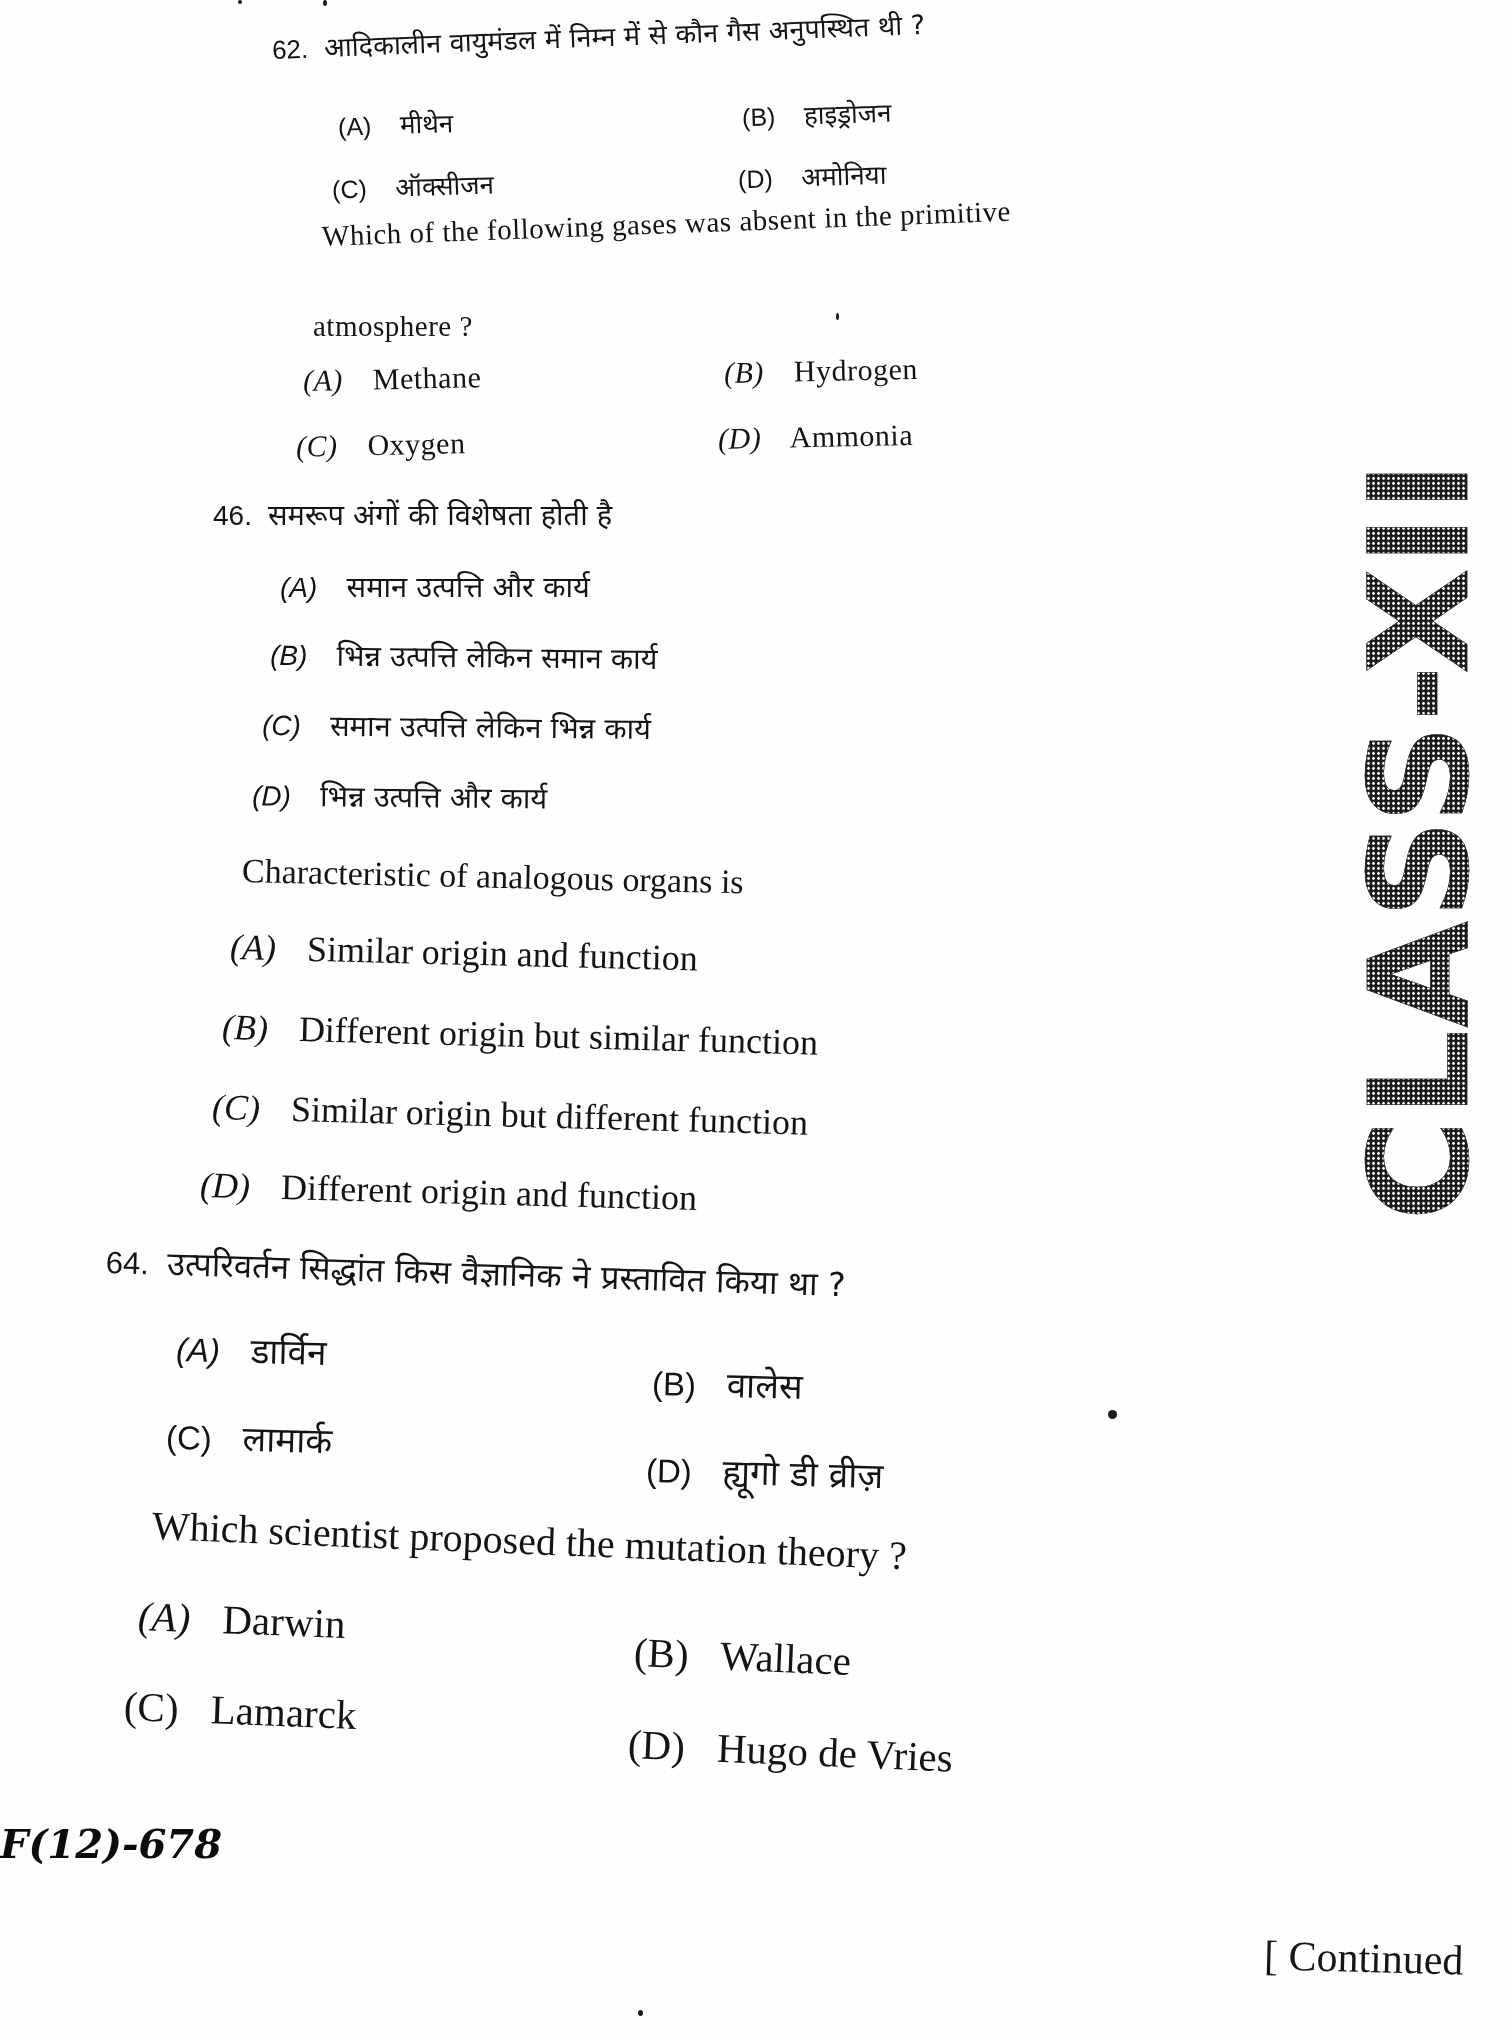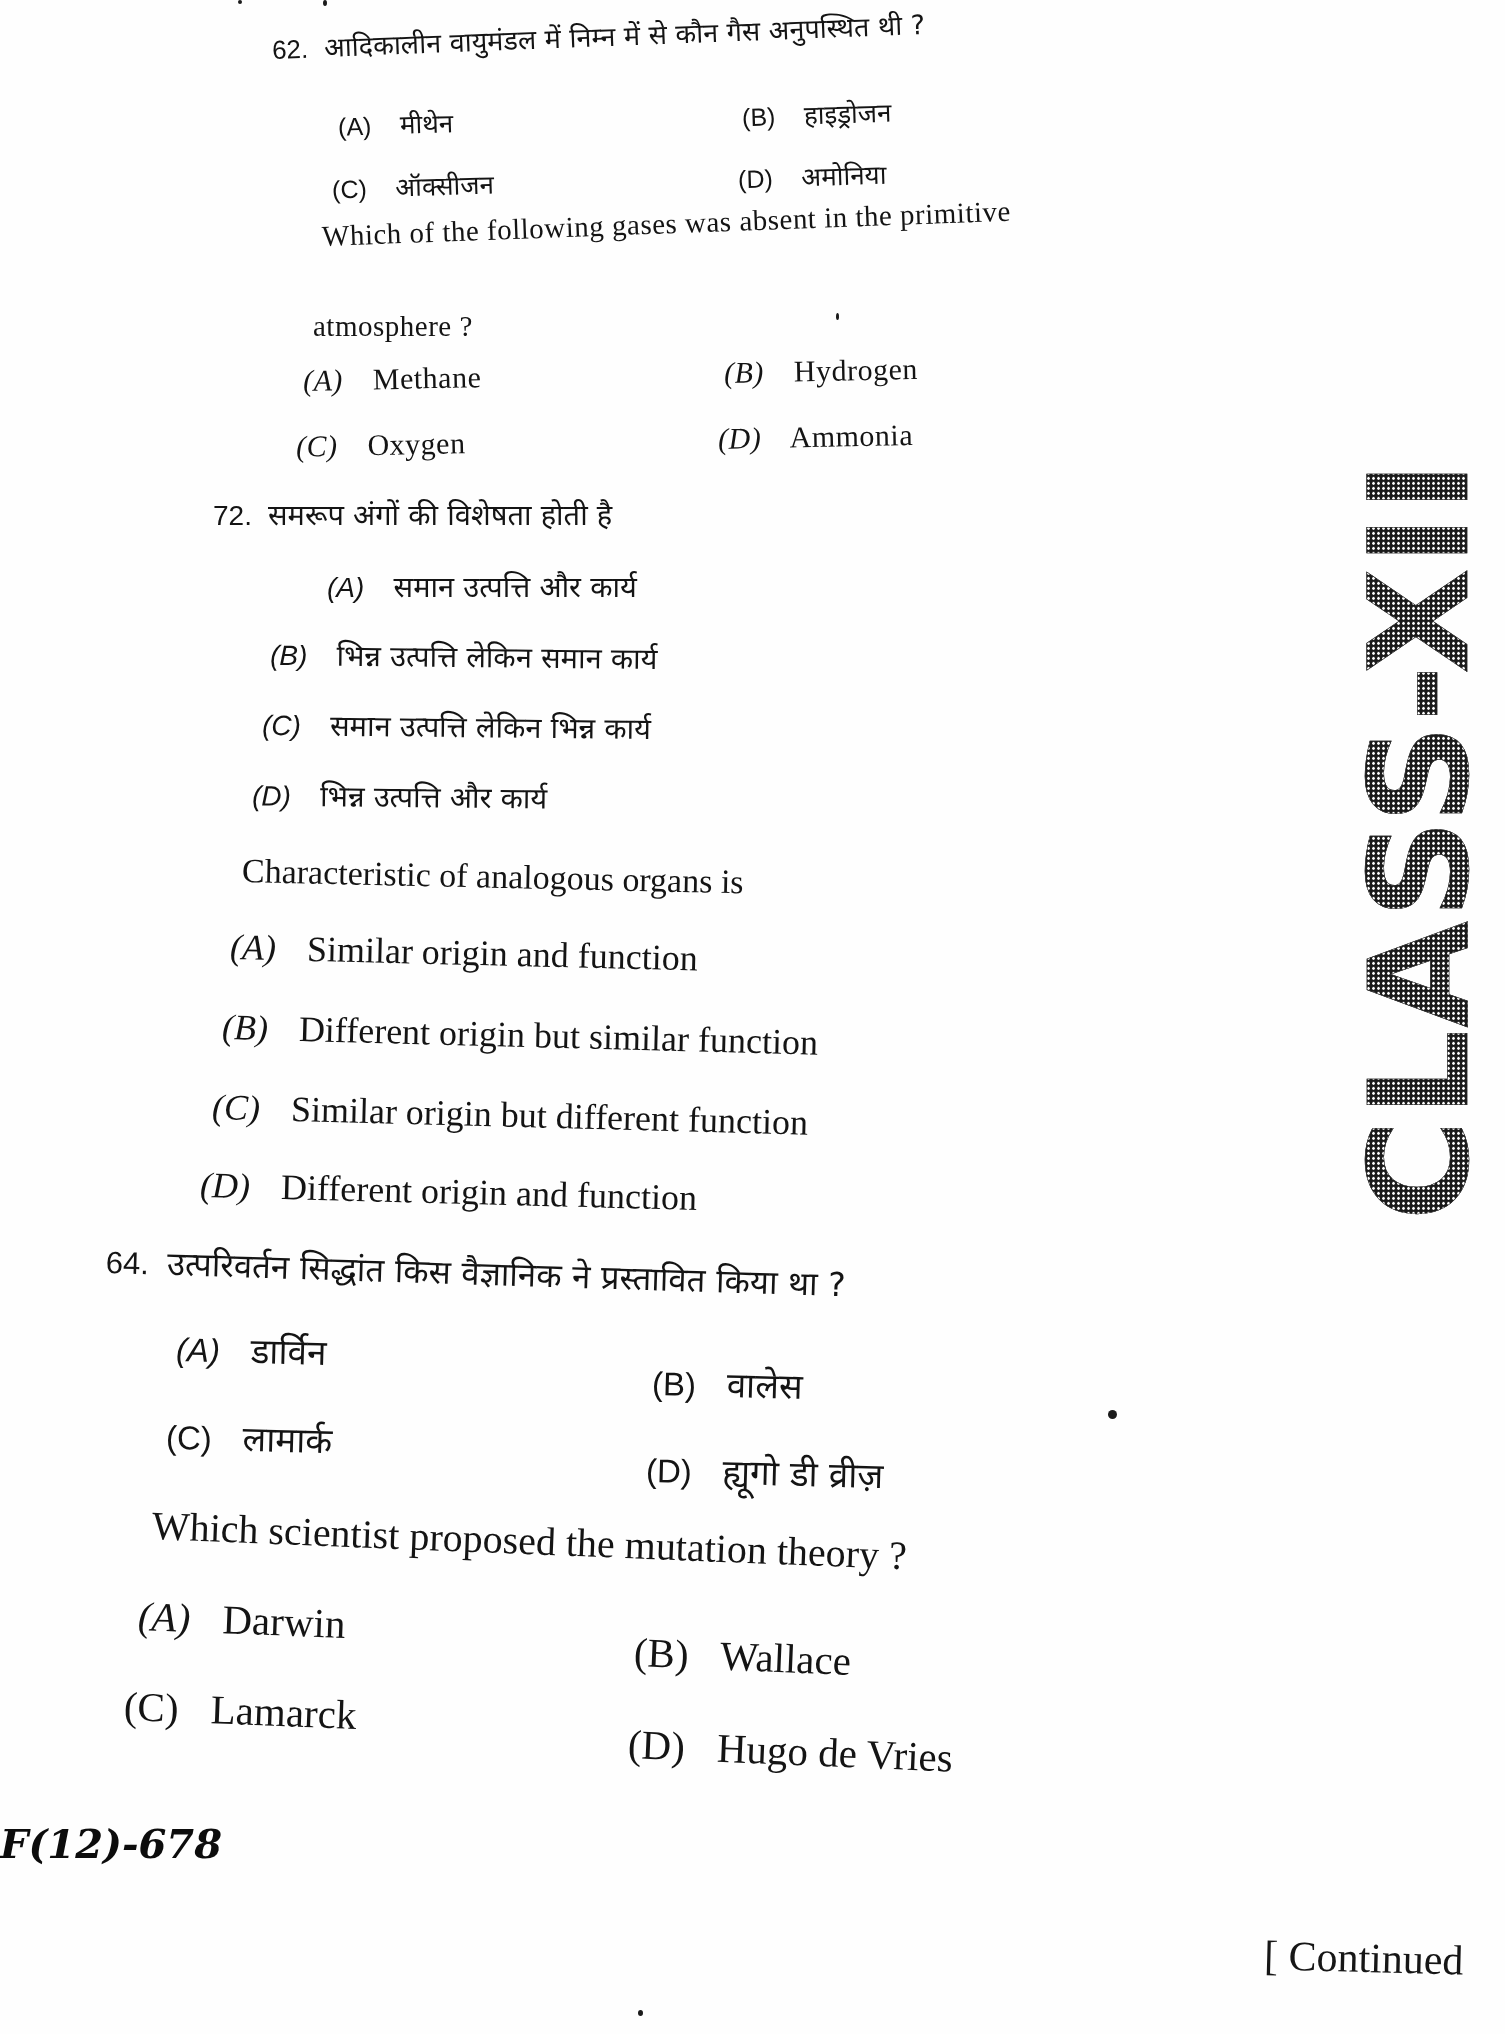--- a/index.html
+++ b/index.html
@@ -140,25 +140,25 @@
       <span>Oxygen</span>
     </div>
     <div class="abs en en-opt" style="left:718px; top:420px; transform:rotate(-1.2deg);">
       <span class="opt-label">(D)</span>
       <span>Ammonia</span>
     </div>
   </div>
 
   <div class="q63">
     <div class="abs" style="left:213px; top:494px;">
-      <span class="qnum" style="font-size:28px; margin-right:12px;">72.</span>
+      <span class="qnum" style="font-size:28px; margin-right:12px;">46.</span>
       <span class="hi hi-q">समरूप अंगों की विशेषता होती है</span>
     </div>
 
-    <div class="abs hi-opt" style="left:280px; top:566px;margin-left:47px;">
+    <div class="abs hi-opt" style="left:280px; top:566px;">
       <span class="opt-label qnum" style="font-size:28px;">(A)</span>
       <span class="hi">समान उत्पत्ति और कार्य</span>
     </div>
     <div class="abs hi-opt" style="left:270px; top:636px; transform:rotate(0.6deg);">
       <span class="opt-label qnum" style="font-size:28px;">(B)</span>
       <span class="hi">भिन्न उत्पत्ति लेकिन समान कार्य</span>
     </div>
     <div class="abs hi-opt" style="left:262px; top:706px; transform:rotate(0.6deg);">
       <span class="opt-label qnum" style="font-size:28px;">(C)</span>
       <span class="hi">समान उत्पत्ति लेकिन भिन्न कार्य</span>

